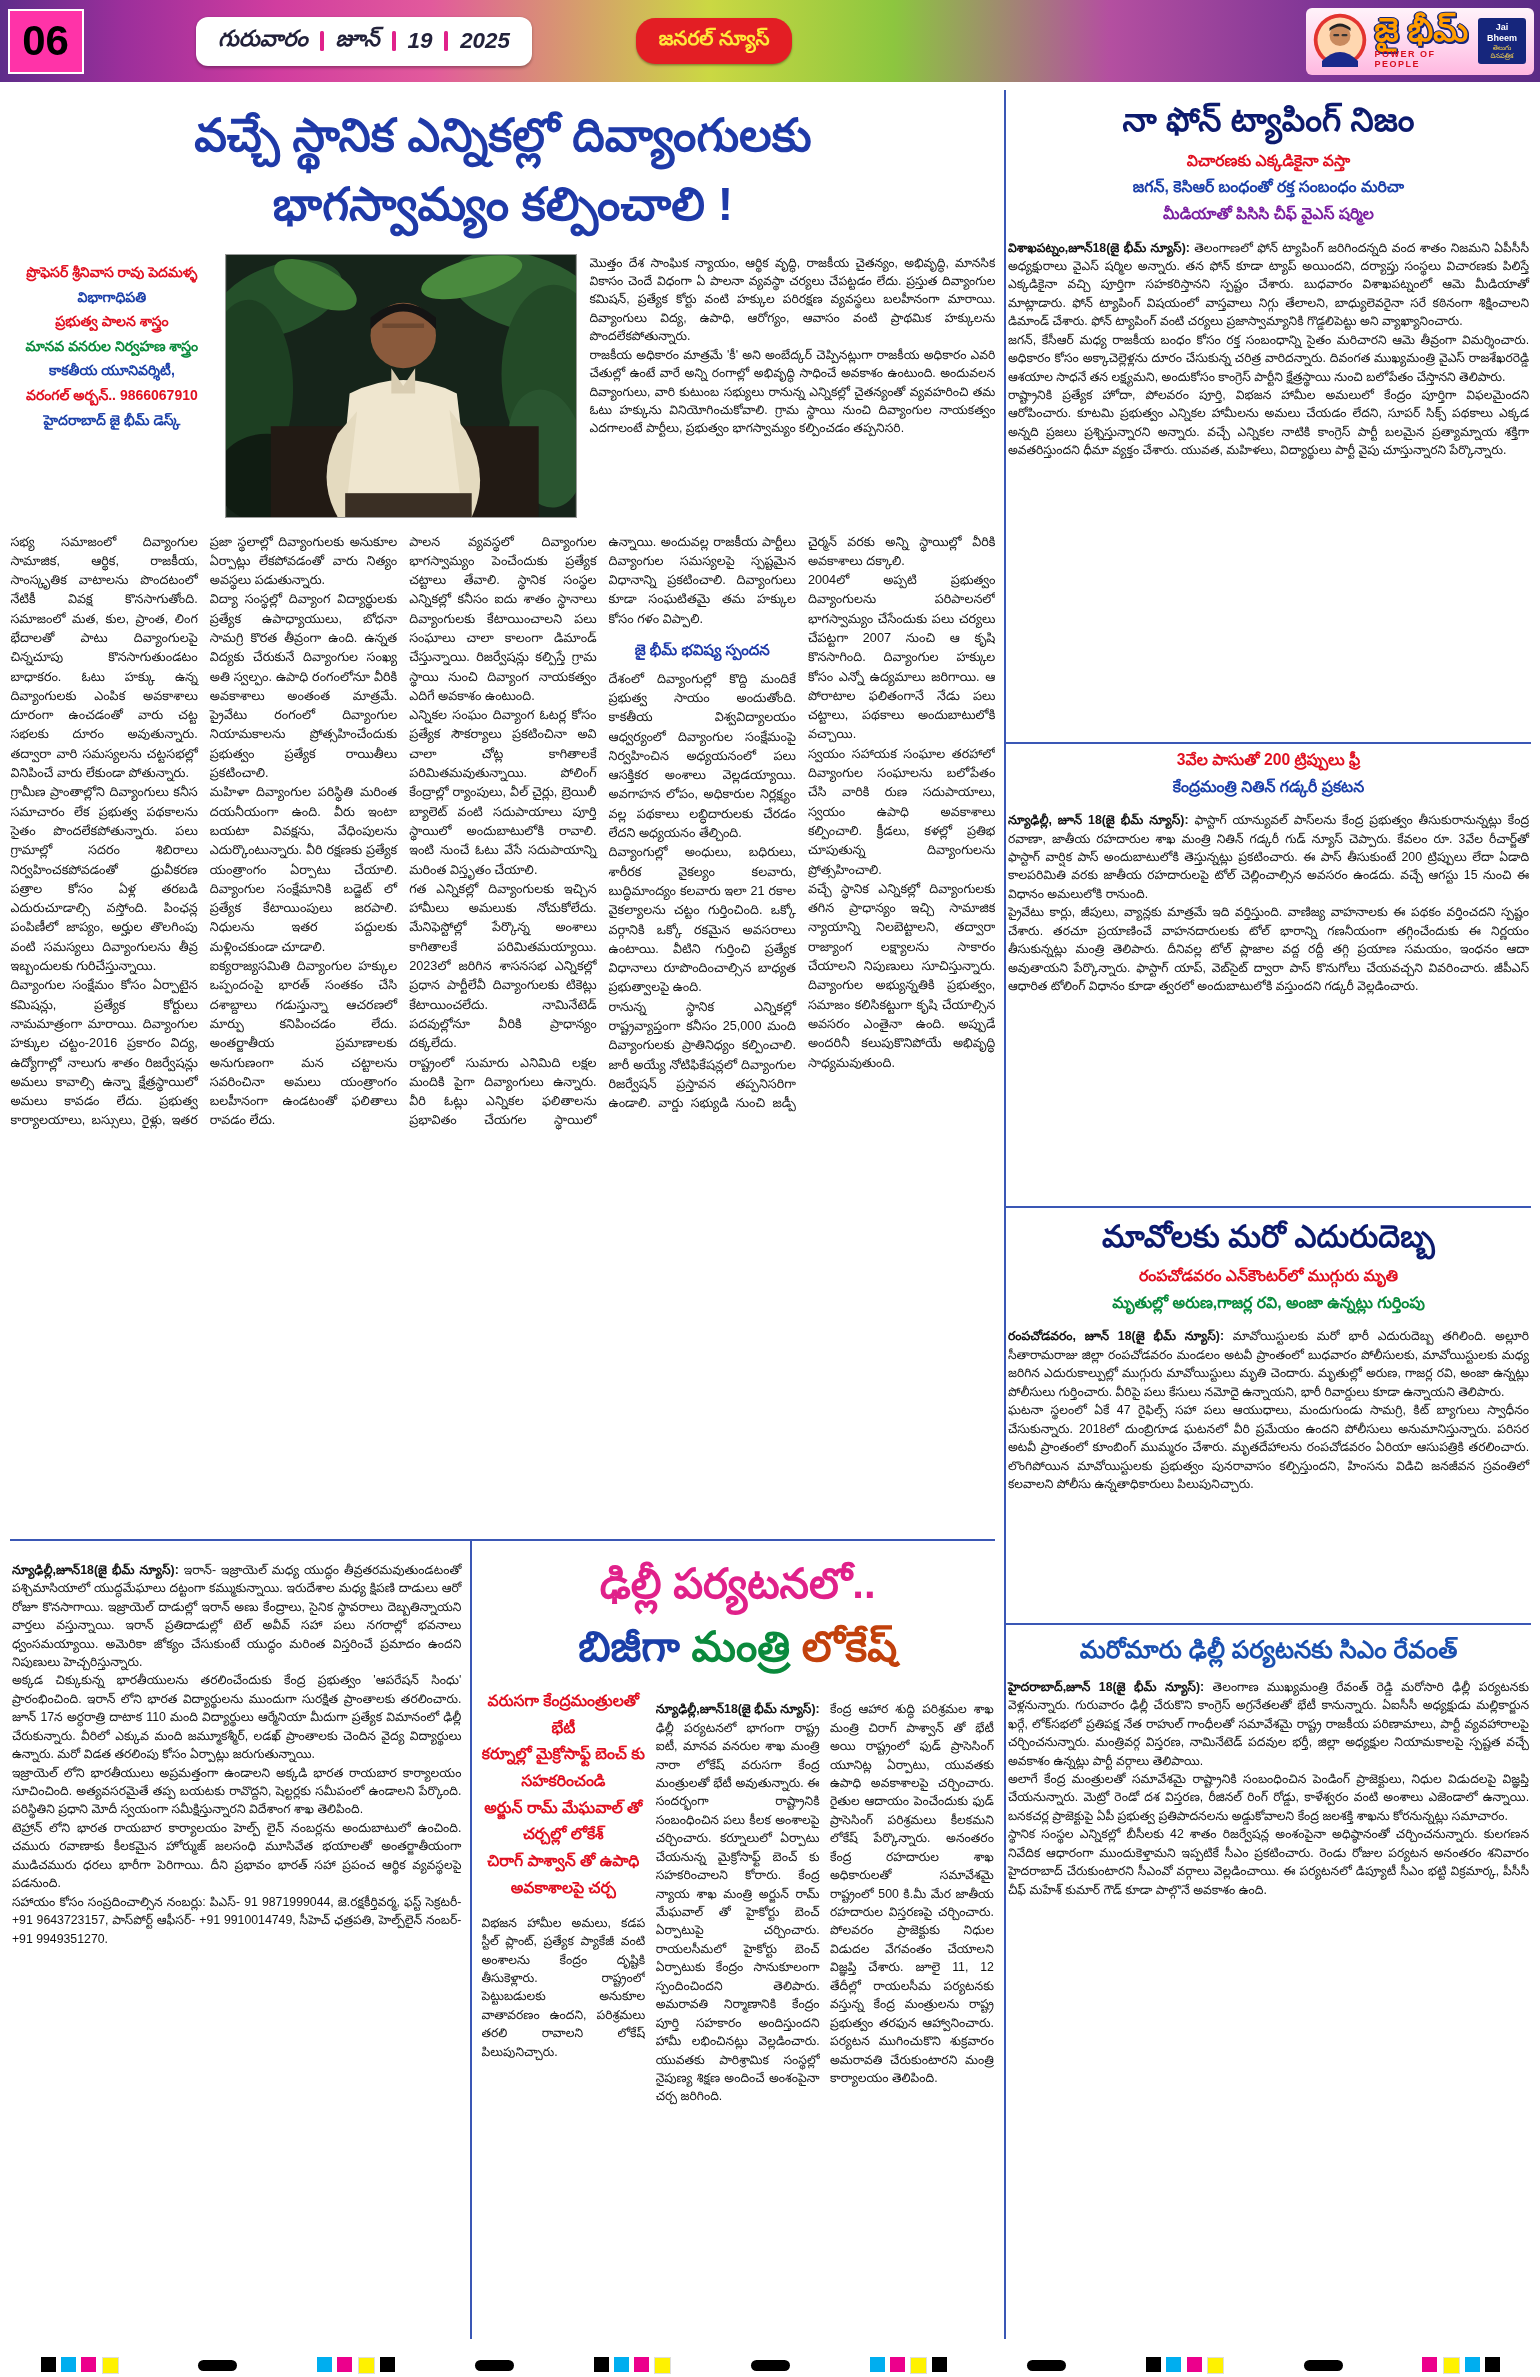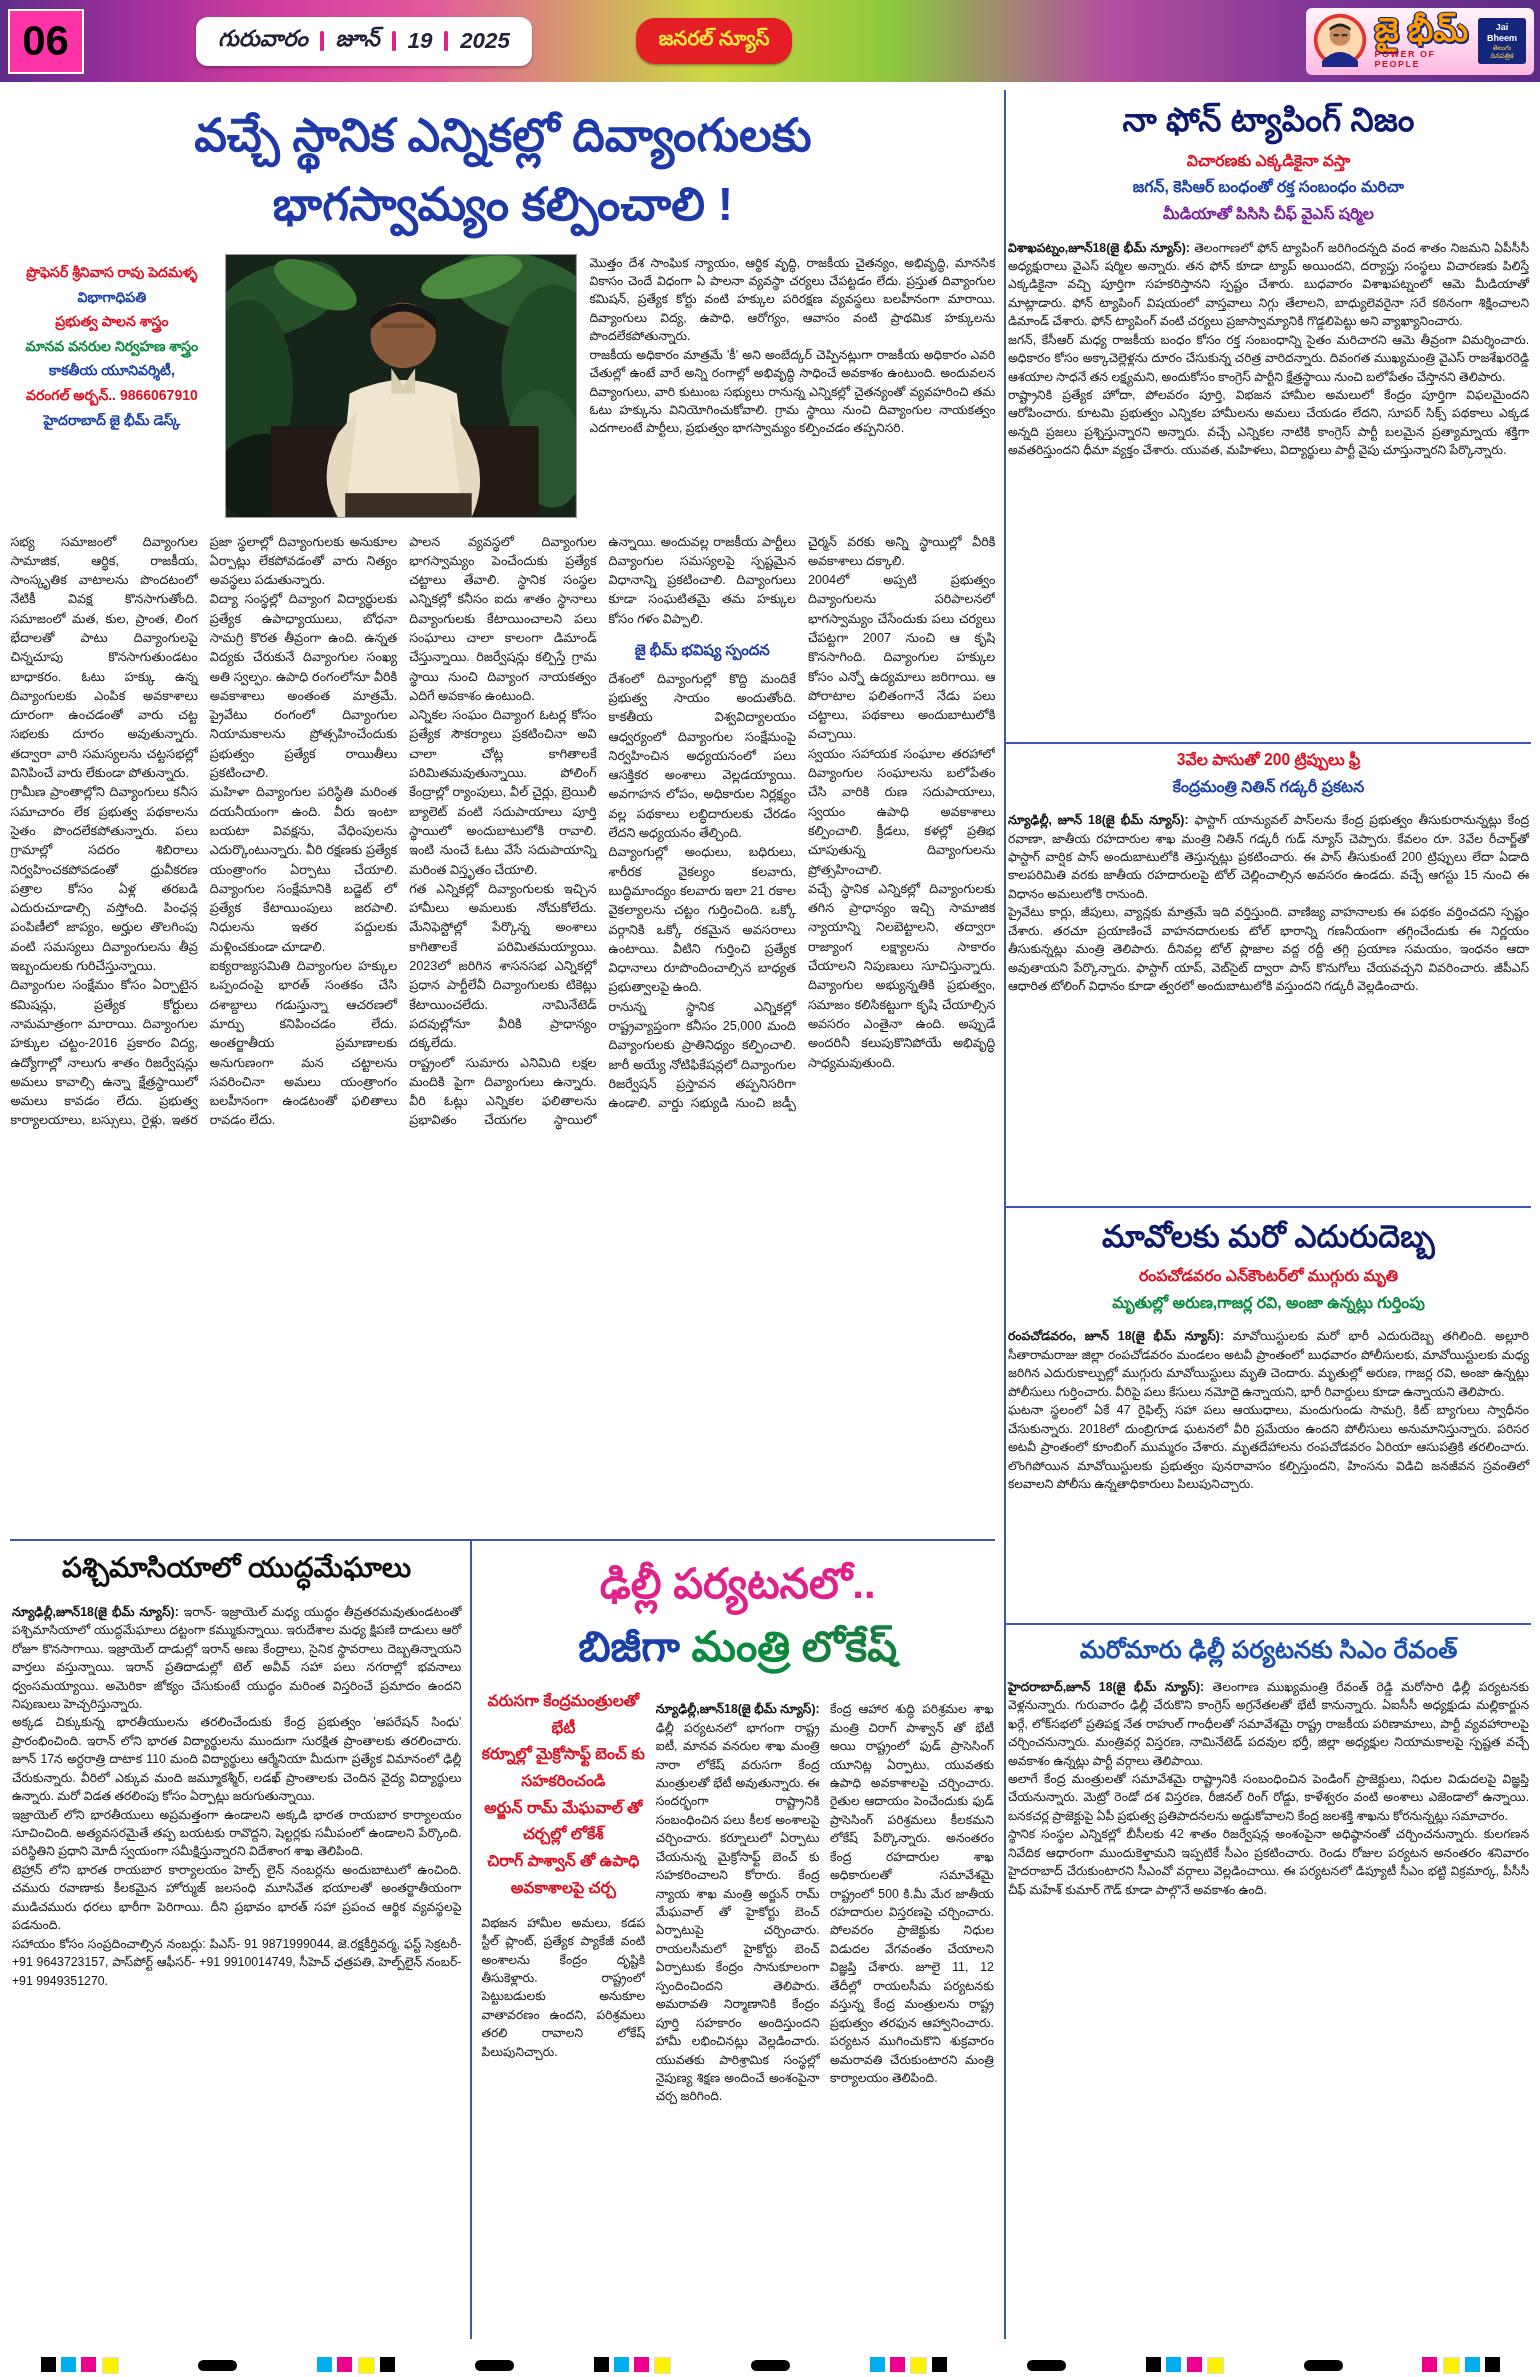--- a/index.html
+++ b/index.html
@@ -208,34 +208,33 @@
 దివ్యాంగుల్లో అంధులు, బధిరులు, శారీరక వైకల్యం కలవారు, బుద్ధిమాంద్యం కలవారు ఇలా 21 రకాల వైకల్యాలను చట్టం గుర్తించింది. ఒక్కో వర్గానికి ఒక్కో రకమైన అవసరాలు ఉంటాయి. వీటిని గుర్తించి ప్రత్యేక విధానాలు రూపొందించాల్సిన బాధ్యత ప్రభుత్వాలపై ఉంది.
 రానున్న స్థానిక ఎన్నికల్లో రాష్ట్రవ్యాప్తంగా కనీసం 25,000 మంది దివ్యాంగులకు ప్రాతినిధ్యం కల్పించాలి. జారీ అయ్యే నోటిఫికేషన్లలో దివ్యాంగుల రిజర్వేషన్ ప్రస్తావన తప్పనిసరిగా ఉండాలి. వార్డు సభ్యుడి నుంచి జడ్పీ చైర్మన్ వరకు అన్ని స్థాయిల్లో వీరికి అవకాశాలు దక్కాలి.
 2004లో అప్పటి ప్రభుత్వం దివ్యాంగులను పరిపాలనలో భాగస్వామ్యం చేసేందుకు పలు చర్యలు చేపట్టగా 2007 నుంచి ఆ కృషి కొనసాగింది. దివ్యాంగుల హక్కుల కోసం ఎన్నో ఉద్యమాలు జరిగాయి. ఆ పోరాటాల ఫలితంగానే నేడు పలు చట్టాలు, పథకాలు అందుబాటులోకి వచ్చాయి.
 స్వయం సహాయక సంఘాల తరహాలో దివ్యాంగుల సంఘాలను బలోపేతం చేసి వారికి రుణ సదుపాయాలు, స్వయం ఉపాధి అవకాశాలు కల్పించాలి. క్రీడలు, కళల్లో ప్రతిభ చూపుతున్న దివ్యాంగులను ప్రోత్సహించాలి.
 వచ్చే స్థానిక ఎన్నికల్లో దివ్యాంగులకు తగిన ప్రాధాన్యం ఇచ్చి సామాజిక న్యాయాన్ని నిలబెట్టాలని, తద్వారా రాజ్యాంగ లక్ష్యాలను సాకారం చేయాలని నిపుణులు సూచిస్తున్నారు. దివ్యాంగుల అభ్యున్నతికి ప్రభుత్వం, సమాజం కలిసికట్టుగా కృషి చేయాల్సిన అవసరం ఎంతైనా ఉంది. అప్పుడే అందరినీ కలుపుకొనిపోయే అభివృద్ధి సాధ్యమవుతుంది.</div>
     </div>
 
     <div class="bottom-row">
 
       <div class="war-article">
-        <div class="war-headline">పశ్చిమాసియాలో యుద్ధమేఘాలు</div>
         <p class="body-text"><b class="dateline">న్యూఢిల్లీ,జూన్18(జై భీమ్ న్యూస్):</b> <span>ఇరాన్- ఇజ్రాయెల్ మధ్య యుద్ధం తీవ్రతరమవుతుండటంతో పశ్చిమాసియాలో యుద్ధమేఘాలు దట్టంగా కమ్ముకున్నాయి. ఇరుదేశాల మధ్య క్షిపణి దాడులు ఆరో రోజూ కొనసాగాయి. ఇజ్రాయెల్ దాడుల్లో ఇరాన్ అణు కేంద్రాలు, సైనిక స్థావరాలు దెబ్బతిన్నాయని వార్తలు వస్తున్నాయి. ఇరాన్ ప్రతిదాడుల్లో టెల్ అవీవ్ సహా పలు నగరాల్లో భవనాలు ధ్వంసమయ్యాయి. అమెరికా జోక్యం చేసుకుంటే యుద్ధం మరింత విస్తరించే ప్రమాదం ఉందని నిపుణులు హెచ్చరిస్తున్నారు.
 అక్కడ చిక్కుకున్న భారతీయులను తరలించేందుకు కేంద్ర ప్రభుత్వం 'ఆపరేషన్ సింధు' ప్రారంభించింది. ఇరాన్ లోని భారత విద్యార్థులను ముందుగా సురక్షిత ప్రాంతాలకు తరలించారు. జూన్ 17న అర్ధరాత్రి దాటాక 110 మంది విద్యార్థులు ఆర్మేనియా మీదుగా ప్రత్యేక విమానంలో ఢిల్లీ చేరుకున్నారు. వీరిలో ఎక్కువ మంది జమ్మూకశ్మీర్, లడఖ్ ప్రాంతాలకు చెందిన వైద్య విద్యార్థులు ఉన్నారు. మరో విడత తరలింపు కోసం ఏర్పాట్లు జరుగుతున్నాయి.
 ఇజ్రాయెల్ లోని భారతీయులు అప్రమత్తంగా ఉండాలని అక్కడి భారత రాయబార కార్యాలయం సూచించింది. అత్యవసరమైతే తప్ప బయటకు రావొద్దని, షెల్టర్లకు సమీపంలో ఉండాలని పేర్కొంది. పరిస్థితిని ప్రధాని మోదీ స్వయంగా సమీక్షిస్తున్నారని విదేశాంగ శాఖ తెలిపింది.
 టెహ్రాన్ లోని భారత రాయబార కార్యాలయం హెల్ప్ లైన్ నంబర్లను అందుబాటులో ఉంచింది. చమురు రవాణాకు కీలకమైన హోర్ముజ్ జలసంధి మూసివేత భయాలతో అంతర్జాతీయంగా ముడిచమురు ధరలు భారీగా పెరిగాయి. దీని ప్రభావం భారత్ సహా ప్రపంచ ఆర్థిక వ్యవస్థలపై పడనుంది.
 సహాయం కోసం సంప్రదించాల్సిన నంబర్లు: పిఎస్- 91 9871999044, జె.రక్షకీర్తివర్మ, ఫస్ట్ సెక్రటరీ- +91 9643723157, పాస్‌పోర్ట్ ఆఫీసర్- +91 9910014749, సీహెచ్ ఛత్రపతి, హెల్ప్‌లైన్ నంబర్- +91 9949351270.</span></p>
       </div>
 
       <div class="lokesh-article">
         <div class="lokesh-headline">
           <span style="color:#e0218a">ఢిల్లీ పర్యటనలో..</span><br>
           <span style="color:#1b3fa8">బిజీగా</span>
           <span style="color:#0a8a3c">మంత్రి</span>
-          <span style="color:#15803d">లోకేష్</span>
+          <span style="color:#c2410c">లోకేష్</span>
         </div>
         <div class="lokesh-cols">
           <div class="lokesh-col">
             <div class="red-subheads">వరుసగా కేంద్రమంత్రులతో భేటీ
 కర్నూల్లో మైక్రోసాఫ్ట్ బెంచ్ కు సహకరించండి
 అర్జున్ రామ్ మేఘవాల్ తో చర్చల్లో లోకేశ్
 చిరాగ్ పాశ్వాన్ తో ఉపాధి అవకాశాలపై చర్చ</div>
             <p class="body-text">విభజన హామీల అమలు, కడప స్టీల్ ప్లాంట్, ప్రత్యేక ప్యాకేజీ వంటి అంశాలను కేంద్రం దృష్టికి తీసుకెళ్లారు. రాష్ట్రంలో పెట్టుబడులకు అనుకూల వాతావరణం ఉందని, పరిశ్రమలు తరలి రావాలని లోకేష్ పిలుపునిచ్చారు.</p>
           </div>
           <div class="lokesh-col">

